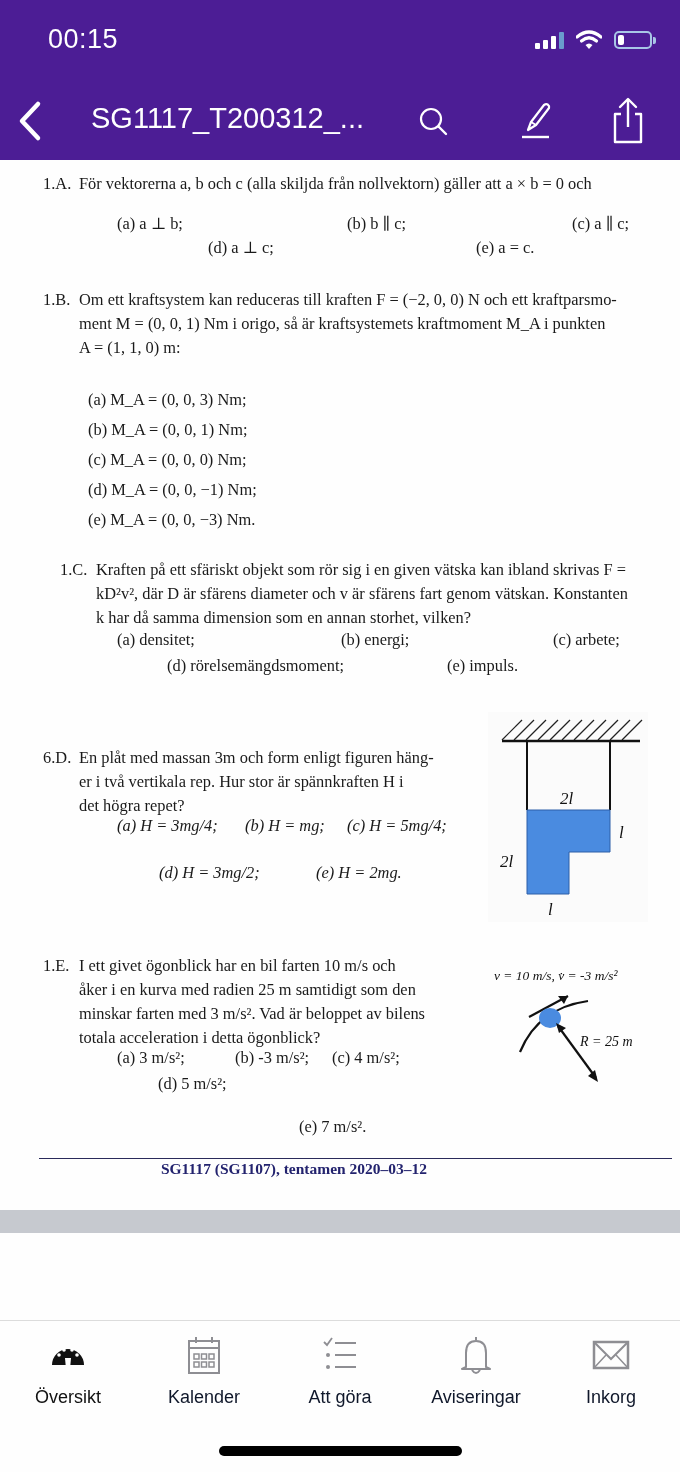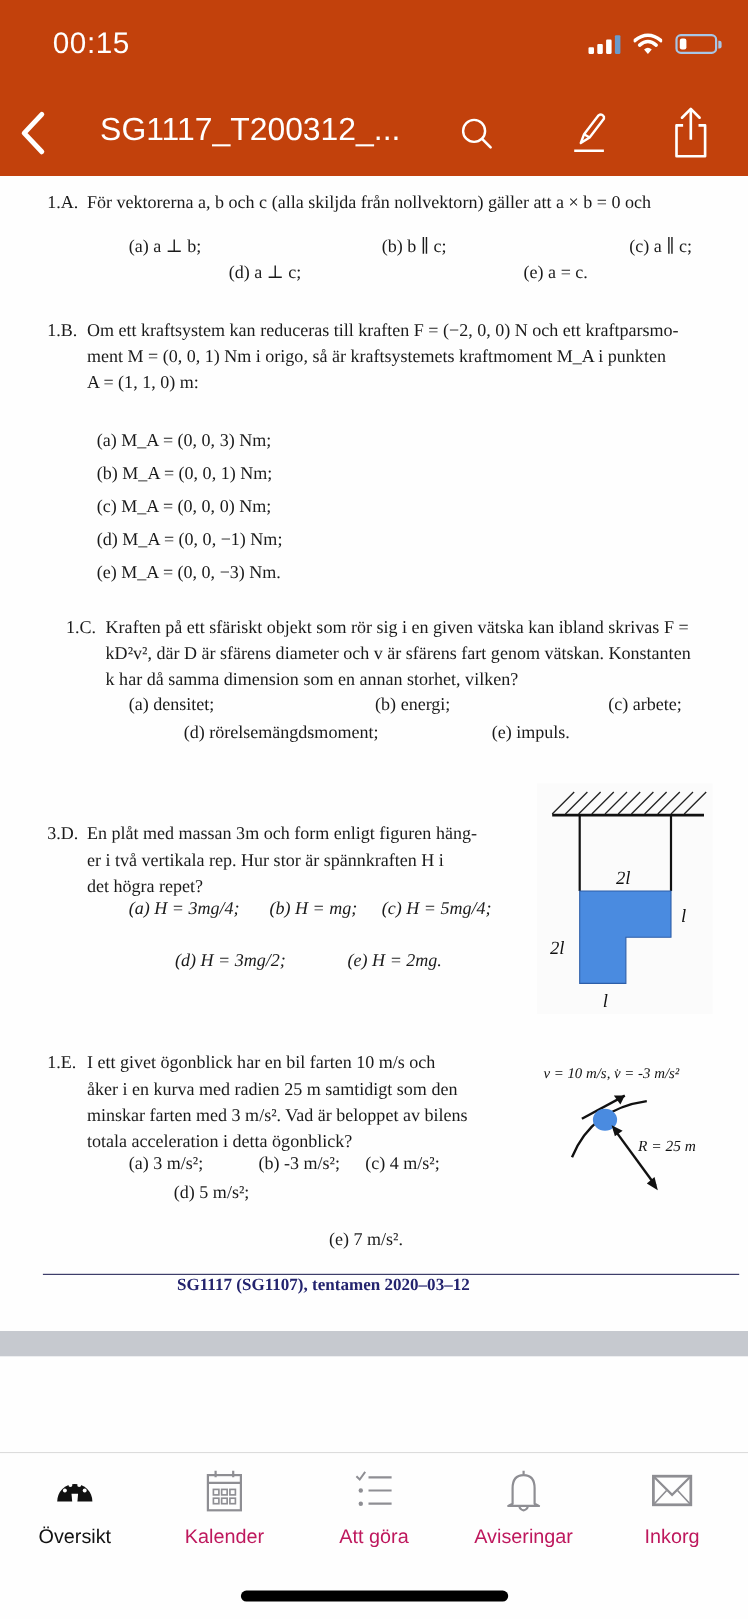--- a/index.html
+++ b/index.html
@@ -1,20 +1,20 @@
 <!DOCTYPE html>
 <html><head>
 <meta charset="utf-8">
 <style>
   * { box-sizing: border-box; margin: 0; padding: 0; }
   html, body { width: 680px; height: 1472px; background: #fefefe; overflow: hidden; }
   body { position: relative; font-family: "Liberation Serif", "DejaVu Serif", serif; color: #1a1a1a; }
 
   
-  .topbar { position: absolute; left: 0; top: 0; width: 680px; height: 160px; background: #c2410c; color: #fff; }
+  .topbar { position: absolute; left: 0; top: 0; width: 680px; height: 160px; background: #4c1d95; color: #fff; }
   .status-time { position: absolute; left: 48px; top: 24px; font-family: "Liberation Sans", sans-serif; font-size: 27px; font-weight: normal; letter-spacing: 0.5px; }
   .status-icons { position: absolute; right: 28px; top: 30px; display: flex; align-items: center; gap: 12px; }
   .signal { display: flex; align-items: flex-end; gap: 3px; height: 18px; }
   .signal span { width: 5px; background: #fff; border-radius: 1px; }
   .signal span.dim { background: #6a9bcd; }
   .battery { width: 38px; height: 18px; border: 2px solid #a8c6e6; border-radius: 5px; position: relative; }
   .battery::after { content: ""; position: absolute; right: -6px; top: 4px; width: 3px; height: 7px; background: #a8c6e6; border-radius: 0 2px 2px 0; }
   .battery .lvl { position: absolute; left: 2px; top: 2px; width: 6px; height: 10px; background: #fff; border-radius: 2px; }
   .navrow { position: absolute; left: 0; top: 90px; width: 632px; height: 62px; }
   .back-btn { position: absolute; left: 14px; top: 6px; width: 34px; height: 50px; cursor: pointer; }
@@ -36,21 +36,21 @@
   .fig { position: absolute; }
   .footer-rule { position: absolute; left: 39px; top: 998px; width: 633px; height: 1px; background: #2a2a5a; }
   .footer-text { position: absolute; left: 0; width: 588px; top: 1000px; text-align: center; font-size: 15.5px; color: #23236e; font-weight: bold; }
 
   .gray-band { position: absolute; left: 0; top: 1210px; width: 680px; height: 23px; background: #c6c9cf; }
 
   
   .tabbar { position: absolute; left: 0; top: 1320px; width: 680px; height: 152px; background: #fefefe; border-top: 1px solid #dcdcdc; }
   .tab { position: absolute; top: 12px; width: 120px; height: 80px; text-align: center; cursor: pointer; }
   .tab .ic { display: block; margin: 0 auto; width: 44px; height: 44px; }
-  .tab .lbl { display: block; margin-top: 10px; font-family: "Liberation Sans", sans-serif; font-size: 18px; color: #be185d; }
+  .tab .lbl { display: block; margin-top: 10px; font-family: "Liberation Sans", sans-serif; font-size: 18px; color: #0f172a; }
   .tab.active .lbl { color: #111; }
   .home-indicator { position: absolute; left: 219px; top: 1446px; width: 243px; height: 10px; border-radius: 5px; background: #000; }
 </style>
 </head>
 <body>
 
 <div class="topbar">
   <div class="status-time">00:15</div>
   <div class="status-icons">
     <div class="signal">
@@ -137,21 +137,21 @@
       <div>k har då samma dimension som en annan storhet, vilken?</div>
     </div>
   </div>
   <div class="opt-line" style="left:117px; top:470px;">(a) densitet;</div>
   <div class="opt-line" style="left:341px; top:470px;">(b) energi;</div>
   <div class="opt-line" style="left:553px; top:470px;text-align:right;">(c) arbete;</div>
   <div class="opt-line" style="left:167px; top:496px;">(d) rörelsemängdsmoment;</div>
   <div class="opt-line" style="left:447px; top:496px;">(e) impuls.</div>
 
   <div class="q" style="top:586px; width:420px;">
-    <span class="q-num">3.D.</span>
+    <span class="q-num">6.D.</span>
     <div class="q-text">
       <div>En plåt med massan 3m och form enligt figuren häng-</div>
       <div>er i två vertikala rep. Hur stor är spännkraften H i</div>
       <div>det högra repet?</div>
     </div>
   </div>
   <div class="opt-line" style="left:117px; top:656px; font-style:italic;">(a) H = 3mg/4;</div>
   <div class="opt-line" style="left:245px; top:656px; font-style:italic;">(b) H = mg;</div>
   <div class="opt-line" style="left:347px; top:656px; font-style:italic;">(c) H = 5mg/4;</div>
   <div class="opt-line" style="left:159px; top:703px; font-style:italic;">(d) H = 3mg/2;</div>

